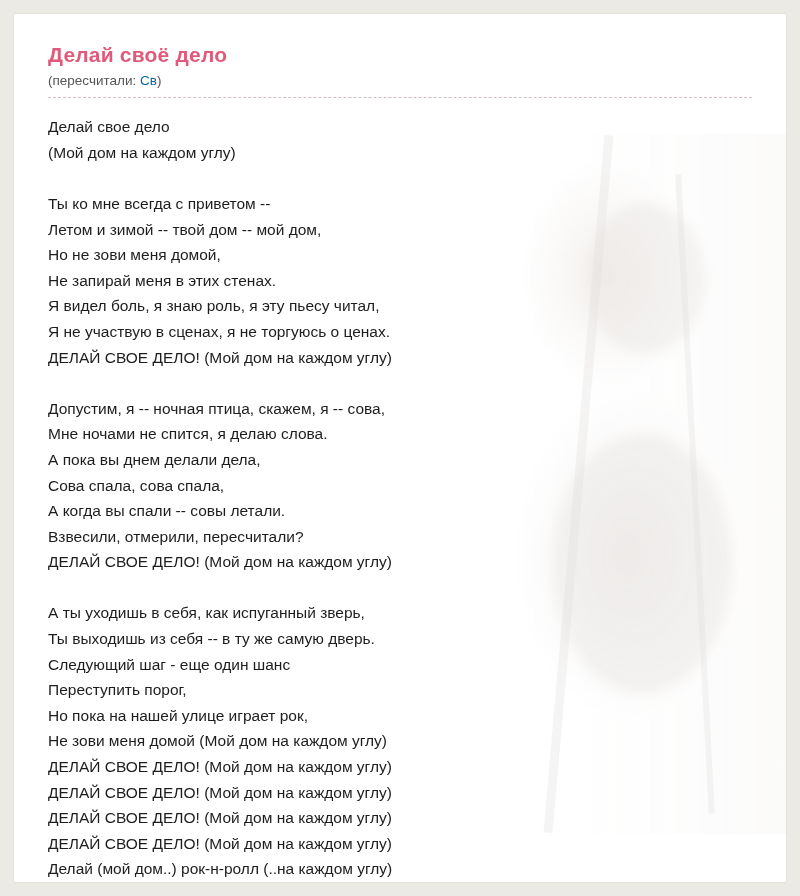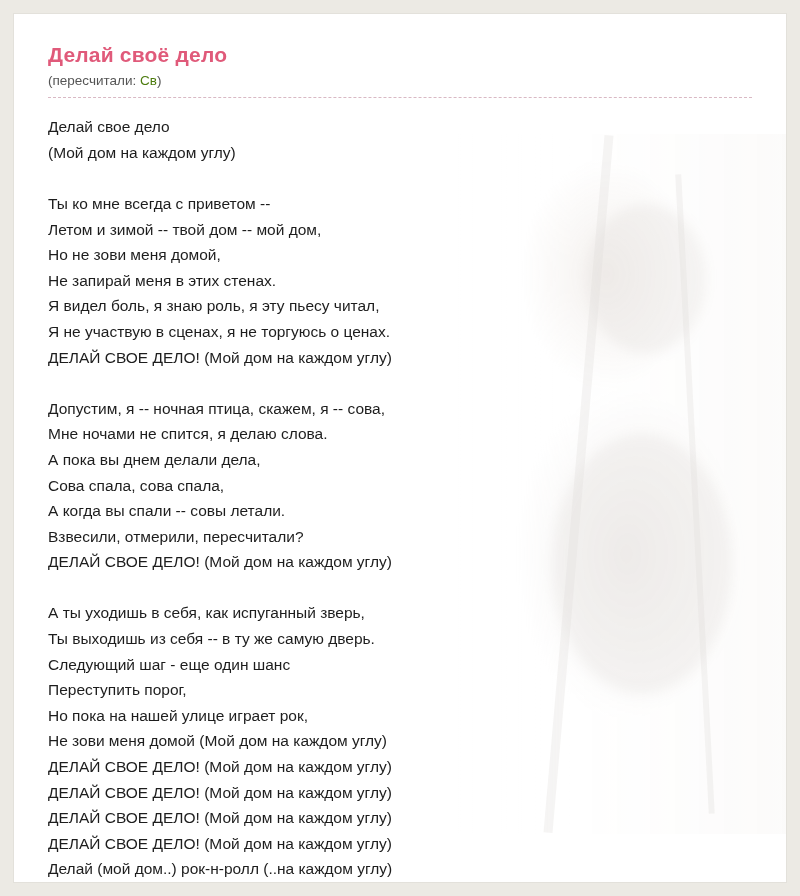--- a/index.html
+++ b/index.html
@@ -71,21 +71,21 @@
     line-height: 1.2;
   }
   .byline {
     font-size: 13.5px;
     color: #555555;
     padding-bottom: 9px;
     border-bottom: 1px dashed #d9b9c4;
     margin-bottom: 16px;
   }
   .byline .artist-link {
-    color: #4d7c0f;
+    color: #0369a1;
     text-decoration: none;
   }
   .lyrics {
     font-size: 15.5px;
     line-height: 25.6px;
     color: #1d1d1d;
     white-space: pre-wrap;
     word-wrap: break-word;
     margin: 0;
     font-family: "Liberation Sans", sans-serif;

